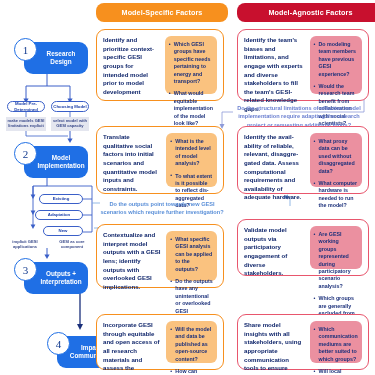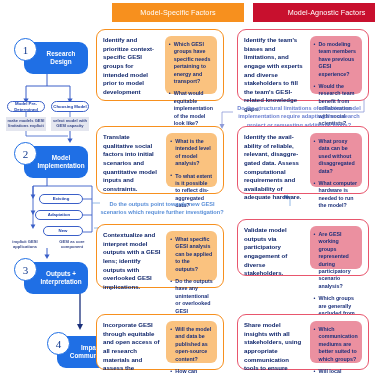--- a/index.html
+++ b/index.html
@@ -7,23 +7,23 @@
     width:375px;height:375px;
     background:#ffffff;
     font-family:"Liberation Sans",sans-serif;
     position:relative;
     overflow:hidden;
   }
   .canvas{position:absolute;left:0;top:0;width:375px;height:375px;}
 
   
   .hdr{
-    position:absolute;height:19px;border-radius:0;
-    display:flex;align-items:center;justify-content:center;
-    color:#ffffff;font-weight:normal;font-size:7.2px;letter-spacing:.1px;margin-left:16px;
+    position:absolute;height:19px;border-radius:8px;
+    display:flex;align-items:center;justify-content:center;
+    color:#ffffff;font-weight:bold;font-size:7.2px;letter-spacing:.1px;
   }
   .hdr-specific{left:96px;top:3px;width:132px;background:#f7901e;}
   .hdr-agnostic{left:237px;top:3px;width:147px;background:#c8102e;}
 
   
   .stage{
     position:absolute;width:64px;height:32px;border-radius:9px;
     background:#1f6fe5;color:#fff;
     display:flex;align-items:center;justify-content:center;text-align:center;
     font-weight:bold;font-size:6.4px;line-height:1.25;

